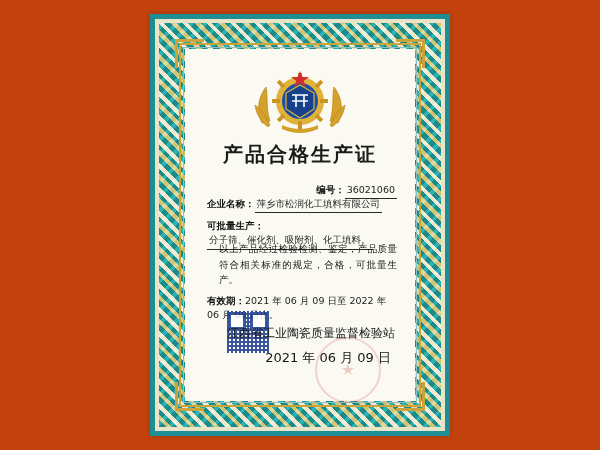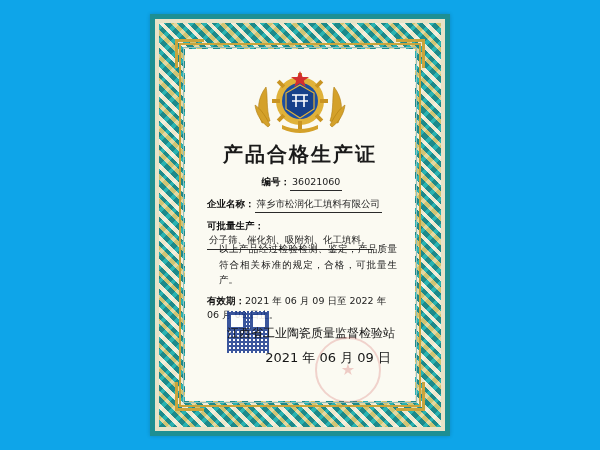--- a/index.html
+++ b/index.html
@@ -8,21 +8,21 @@
     width: 600px;
     height: 450px;
     background: #ffffff;
     font-family: "DejaVu Sans", sans-serif;
   }
 
   #cert-stage {
     position: relative;
     width: 600px;
     height: 450px;
-    background: #0ea5e9;
+    background: #c2410c;
     overflow: hidden;
   }
 
   
   .cert-card {
     position: absolute;
     left: 150px;
     top: 14px;
     width: 300px;
     height: 422px;
@@ -138,21 +138,21 @@
   }
   .field-value {
     color: #1b1b1b;
   }
   .underline {
     border-bottom: 1px solid #2a2a2a;
     padding: 0 2px 1px 2px;
     display: inline-block;
   }
 
-  .row-code   { top: 126px; text-align: center; }
+  .row-code   { top: 134px; text-align: right; }
   .row-company{ top: 148px; }
   .row-product{ top: 170px; }
   .row-para   { top: 192px; text-align: justify; line-height: 1.65; margin-left: 12px; }
   .row-valid  { top: 232px; margin-top: 13px; }
 
   
   .qr {
     position: absolute;
     left: 42px;
     top: 262px;

